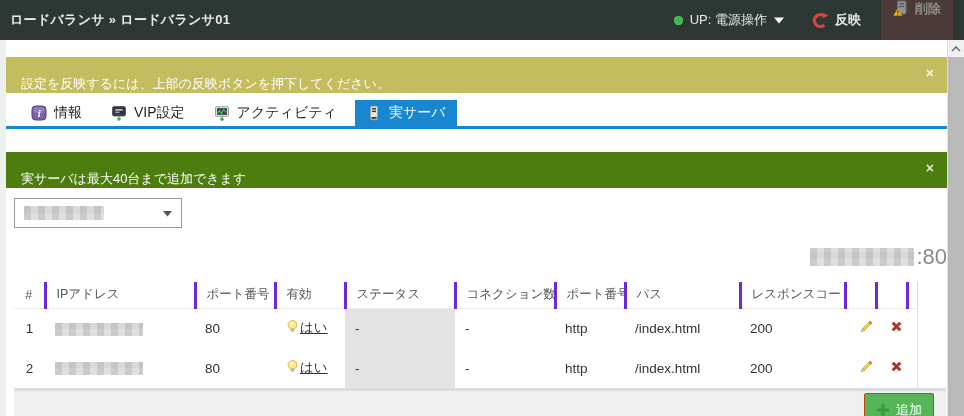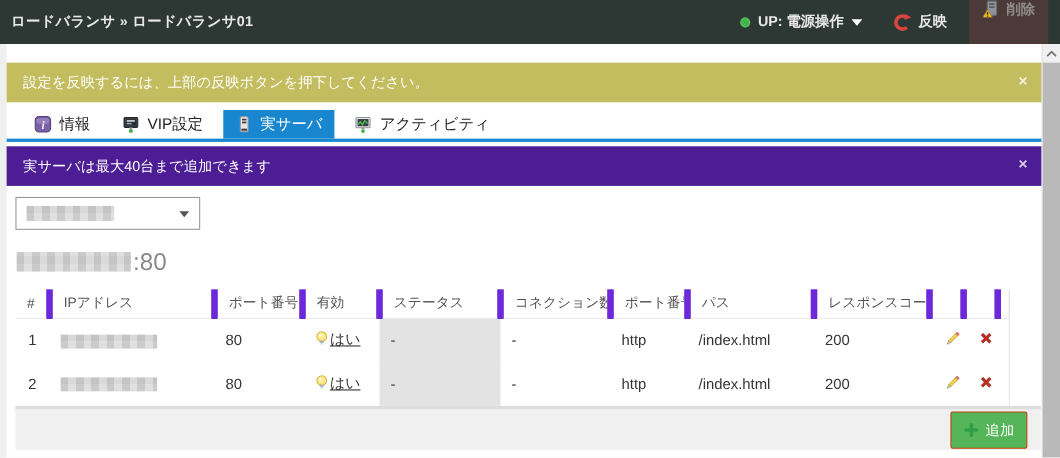--- a/index.html
+++ b/index.html
@@ -4,67 +4,67 @@
 <style>
   * { box-sizing: border-box; margin: 0; padding: 0; }
   html,body { width:964px; height:416px; overflow:hidden; }
   body { font-family:"Liberation Sans","DejaVu Sans",sans-serif; background:#eef0ee; position:relative; }
 
   
   .topbar { position:absolute; top:0; left:0; width:964px; height:40px;
             background:#2d3733; display:flex; align-items:center; color:#e9e9e9; }
   .breadcrumb { padding-left:10px; font-size:13px; font-weight:bold; letter-spacing:.3px; }
   .topbar-right { margin-left:auto; display:flex; align-items:center; height:100%; padding-right:11px; }
-  .power-menu { display:flex; align-items:center; gap:7px; font-size:13px; font-weight:bold; cursor:pointer; }
+  .power-menu { display:flex; align-items:center; gap:7px; font-size:13px; font-weight:normal; cursor:pointer; }
   .status-dot { width:9px; height:9px; border-radius:50%; background:#3fb54a; box-shadow:0 0 2px #7fe08a inset; }
   .apply-btn { display:flex; align-items:center; gap:6px; font-size:13px; font-weight:bold;
                margin-left:28px; cursor:pointer; }
   .delete-btn { display:flex; align-items:flex-start; gap:6px; font-size:13px; font-weight:bold;
                 margin-left:20px; height:40px; padding:0 12px; background:#4c3a38; color:#8f8e86; cursor:pointer; }
 
   
   .content { position:absolute; top:40px; left:6px; width:941px; height:376px; background:#ffffff; }
 
-  .banner { position:relative; height:36px; display:flex; align-items:center;
+  .banner { position:relative; height:36px; display:flex; align-items:flex-end;
             color:#fff; font-size:13px; padding-left:15px; }
   .banner.warning { margin-top:17px; background:#c4bd5f; }
-  .banner.info    { margin-top:4px; background:#4c1d95; }
+  .banner.info    { margin-top:23px; background:#4d7c0f; }
   .banner .close  { position:absolute; right:13px; top:9px; font-size:14px; font-weight:bold;
                     color:rgba(255,255,255,.8); cursor:pointer; line-height:1; }
 
   
   .tabs { margin-top:7px; border-bottom:3px solid #1887cf; display:flex; align-items:flex-end;
           padding-left:14px; }
   .tab { display:flex; align-items:center; gap:7px; height:26px; padding:0 11px;
          font-size:14px; color:#222; cursor:pointer; margin-right:7px; white-space:nowrap; }
   .tab.active { background:#1887cf; color:#fff; }
   .tab svg { flex:0 0 auto; }
 
   
   .select-box { margin:10px 0 0 8px; width:168px; height:30px; border:1px solid #999;
                 background:#fff; display:flex; align-items:center; padding:0 9px; gap:4px;
                 font-size:13px; color:#333; cursor:pointer; }
   .select-box .caret { margin-left:auto; display:flex; }
 
   .heading { margin:16px 0 0 9px; height:26px; display:flex; align-items:center;
-             font-size:22px; color:#8a8a8a; }
+             font-size:22px; color:#8a8a8a;justify-content:flex-end; }
 
   
   .blur { display:inline-block; border-radius:1px;
      background:
        repeating-linear-gradient(90deg, rgba(190,190,190,.55) 0 7px, rgba(228,228,228,.55) 7px 14px),
        repeating-linear-gradient(0deg, #dadada 0 7px, #cccccc 7px 14px); }
   .blur-select { width:80px; height:14px; }
   .blur-head   { width:104px; height:18px; margin-right:2px; }
   .blur-row    { width:88px; height:13px; vertical-align:middle; }
 
   
   table.rs { margin:12px 0 0 8px; width:903px; border-collapse:collapse; table-layout:fixed; }
   table.rs th { height:26px; font-size:12.5px; font-weight:normal; color:#555; text-align:left;
-                padding:0 0 0 10px; border-left:6px solid #6d28d9; border-bottom:1px solid #ececec;
+                padding:0 0 0 10px; border-left:3px solid #6d28d9; border-bottom:1px solid #ececec;
                 white-space:nowrap; overflow:hidden; }
   table.rs th:first-child { border-left:none; text-align:center; padding-left:0; }
   table.rs th:last-child  { border-right:1px solid #ddd; }
   table.rs td { height:40px; font-size:13.5px; color:#333; padding:0 0 0 10px; white-space:nowrap; }
   table.rs td:first-child { text-align:center; padding-left:0; }
   table.rs td:last-child  { border-right:1px solid #e5e5e5; }
   td.status-cell { background:#e3e3e3; }
   td.icon-cell { text-align:center; padding:0; cursor:pointer; }
   .enabled-wrap { display:inline-flex; align-items:flex-start; gap:0;text-decoration:underline; }
 
@@ -146,42 +146,42 @@
           <rect x="1.8" y="1.8" width="12.4" height="9" rx="1" fill="#3b4046" stroke="#23262a"></rect>
           <rect x="3.4" y="3.4" width="9.2" height="5.6" fill="#2a2e33"></rect>
           <rect x="4.2" y="4.2" width="7.4" height="1.5" fill="#cdd6de"></rect>
           <rect x="4.2" y="6.6" width="4.4" height="1.5" fill="#7fa8c4"></rect>
           <rect x="6.6" y="10.8" width="2.8" height="1.4" fill="#9aa0a6"></rect>
           <circle cx="8" cy="14" r="1.8" fill="#3fae49"></circle>
         </svg>
       </span>
       <span>VIP設定</span>
     </div>
-    <div class="tab active">
-      <span style="display:flex;">
-        <svg width="16" height="16" viewBox="0 0 16 16">
-          <rect x="4.5" y="1.2" width="7" height="13.6" rx="1" fill="#e6e6e6" stroke="#9a9a9a"></rect>
-          <rect x="6" y="3" width="4" height="1.5" fill="#3a3a3a"></rect>
-          <rect x="6" y="5.6" width="4" height="1.5" fill="#3a3a3a"></rect>
-          <rect x="5.4" y="12" width="5.2" height="1.8" fill="#3a3a3a"></rect>
-        </svg>
-      </span>
-      <span>実サーバ</span>
-    </div>
     <div class="tab">
       <span style="display:flex;">
         <svg width="16" height="16" viewBox="0 0 16 16">
           <rect x="1.6" y="1.8" width="12.8" height="9.4" rx="1" fill="#e9edf0" stroke="#8d9399"></rect>
           <rect x="3" y="3.2" width="10" height="6.6" fill="#394147"></rect>
           <polyline points="3.6,8 5.6,5.8 7.6,8.4 9.6,4.8 12.4,7.4" fill="none" stroke="#49c257" stroke-width="1.2"></polyline>
           <rect x="6.6" y="11.2" width="2.8" height="1.3" fill="#9aa0a6"></rect>
           <circle cx="8" cy="14.2" r="1.7" fill="#3fae49"></circle>
         </svg>
       </span>
       <span>アクティビティ</span>
+    </div>
+    <div class="tab active">
+      <span style="display:flex;">
+        <svg width="16" height="16" viewBox="0 0 16 16">
+          <rect x="4.5" y="1.2" width="7" height="13.6" rx="1" fill="#e6e6e6" stroke="#9a9a9a"></rect>
+          <rect x="6" y="3" width="4" height="1.5" fill="#3a3a3a"></rect>
+          <rect x="6" y="5.6" width="4" height="1.5" fill="#3a3a3a"></rect>
+          <rect x="5.4" y="12" width="5.2" height="1.8" fill="#3a3a3a"></rect>
+        </svg>
+      </span>
+      <span>実サーバ</span>
     </div>
   </div>
 
   <div class="banner info">
     <span>実サーバは最大40台まで追加できます</span>
     <span class="close">×</span>
   </div>
 
   <div class="select-box">
     <span class="blur blur-select"></span>

